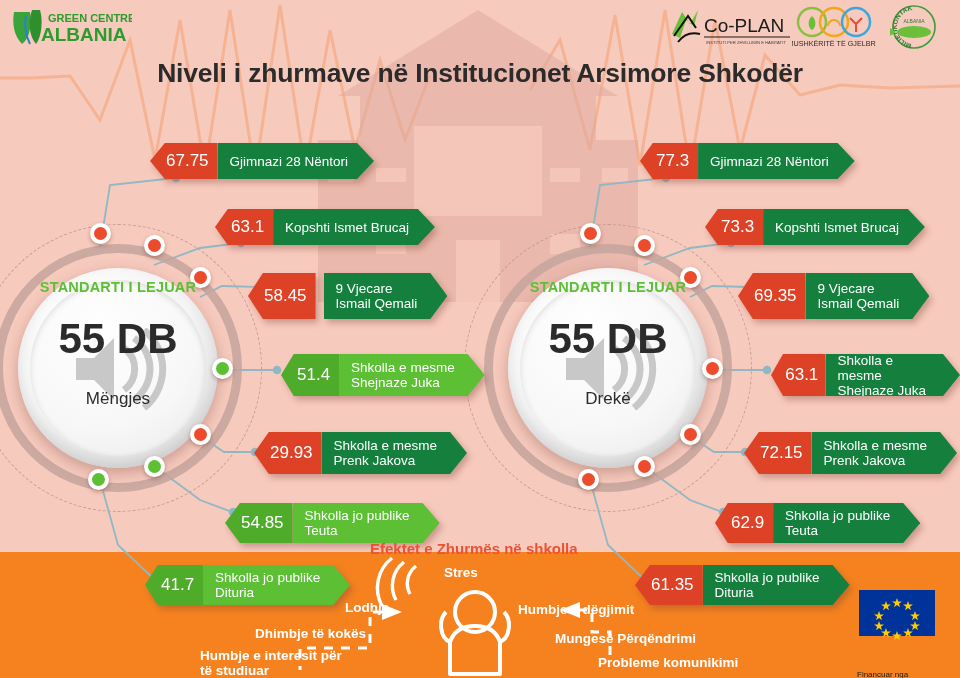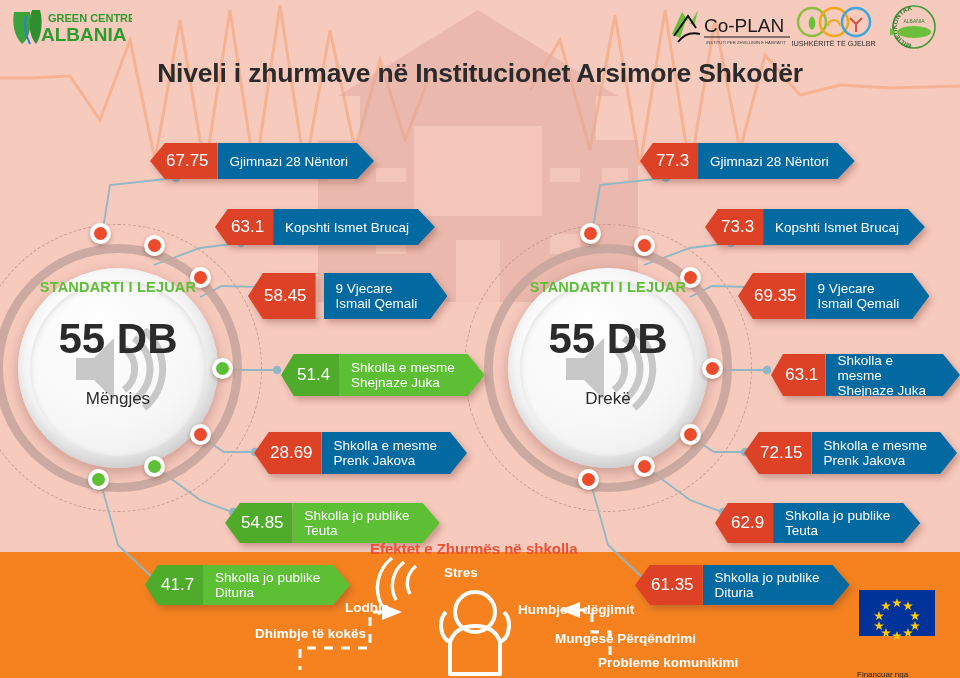--- a/index.html
+++ b/index.html
@@ -117,21 +117,21 @@
   }
   .tag .name {
     position:relative;
     display:flex; align-items:center;
     padding:0 26px 0 12px;
     font-size:13.5px; line-height:15px;
     clip-path:polygon(0 0, calc(100% - 17px) 0, 100% 50%, calc(100% - 17px) 100%, 0 100%);
   }
   .tag.two .name { padding-right:30px; }
   .tag.red   .val  { background:#dd4227; }
-  .tag.red   .name { background:#0369a1;justify-content:flex-end; }
+  .tag.red   .name { background:#15803d;justify-content:flex-end; }
   .tag.green .val  { background:#4fac2b; }
   .tag.green .name { background:#5cbf34; }
   .tag .name span { display:block; }
 
   
   .eff-title {
     position:absolute; left:370px; top:540px;
     font-size:15px; font-weight:bold; color:#ec5134;
   }
   .eff-person { position:absolute; left:420px; top:580px; width:110px; height:98px; }
@@ -332,21 +332,21 @@
   <div class="tag green two" style="left:281px; top:354px; height:42px;">
     <div class="val">51.4</div>
     <div class="name">
       <div>
           <span>Shkolla e mesme</span>
           <span>Shejnaze Juka</span>
         </div>
     </div>
   </div>
   <div class="tag red two" style="left:254px; top:432px; height:42px;">
-    <div class="val">28.69</div>
+    <div class="val">29.93</div>
     <div class="name">
       <div>
           <span>Shkolla e mesme</span>
           <span>Prenk Jakova</span>
         </div>
     </div>
   </div>
   <div class="tag green two" style="left:225px; top:503px; height:40px;">
     <div class="val">54.85</div>
     <div class="name">
@@ -444,20 +444,21 @@
       <path d="M578 58 L592 58 L592 80 L610 80 L610 104"></path>
     </g>
 
     <polygon points="402,60 382,52 382,68" fill="#ffffff"></polygon>
     <polygon points="560,58 580,50 580,66" fill="#ffffff"></polygon>
   </svg>
 
   <div class="eff-label" style="left:444px; top:565px;">Stres</div>
   <div class="eff-label" style="left:345px; top:600px;">Lodhje</div>
   <div class="eff-label" style="left:255px; top:626px;">Dhimbje të kokës</div>
+  <div class="eff-label" style="left:200px; top:648px; white-space:normal; width:150px; line-height:15px;">Humbje e interesit për të studiuar</div>
   <div class="eff-label" style="left:518px; top:602px;">Humbje e dëgjimit</div>
   <div class="eff-label" style="left:555px; top:631px;">Mungesë Përqëndrimi</div>
   <div class="eff-label" style="left:598px; top:655px;">Probleme komunikimi</div>
 
   <div class="eu-box">
     <svg viewBox="0 0 84 72" width="84" height="72">
       <rect x="2" y="0" width="76" height="46" fill="#003399"></rect>
       <g fill="#FFCC00">
         <polygon points="40,8 41.2,11.5 44.9,11.5 41.9,13.7 43,17.2 40,15 37,17.2 38.1,13.7 35.1,11.5 38.8,11.5"></polygon>
         <polygon points="51,11 52.2,14.5 55.9,14.5 52.9,16.7 54,20.2 51,18 48,20.2 49.1,16.7 46.1,14.5 49.8,14.5"></polygon>

